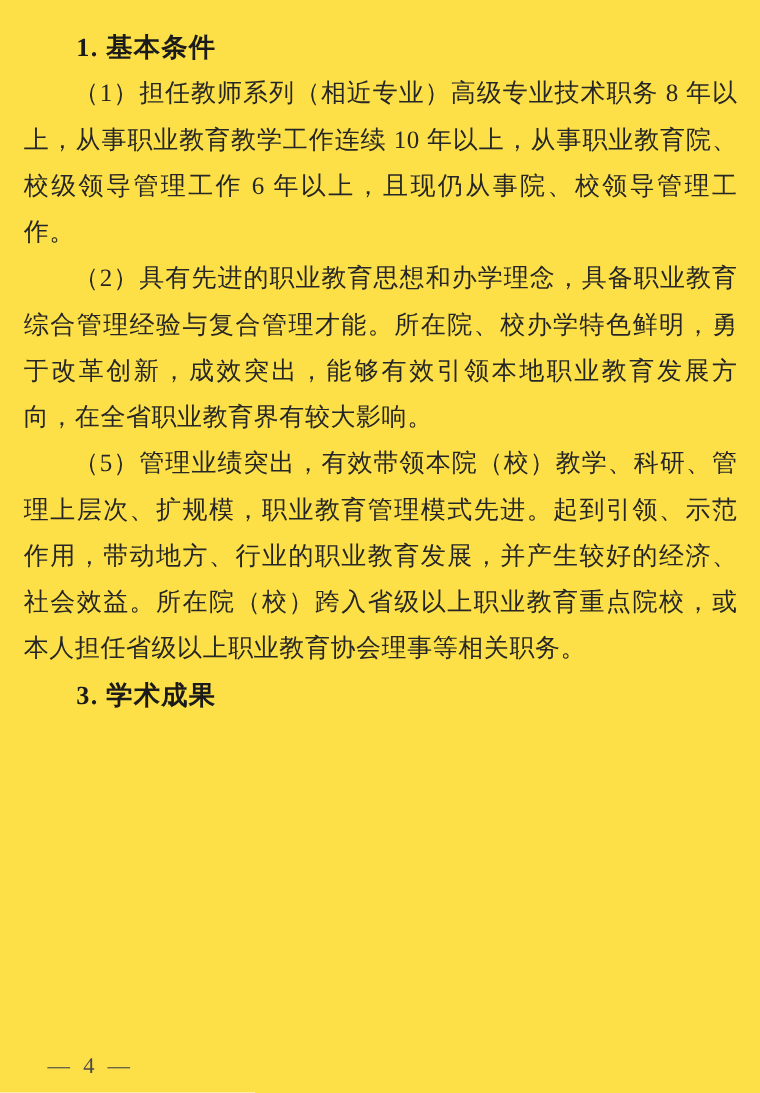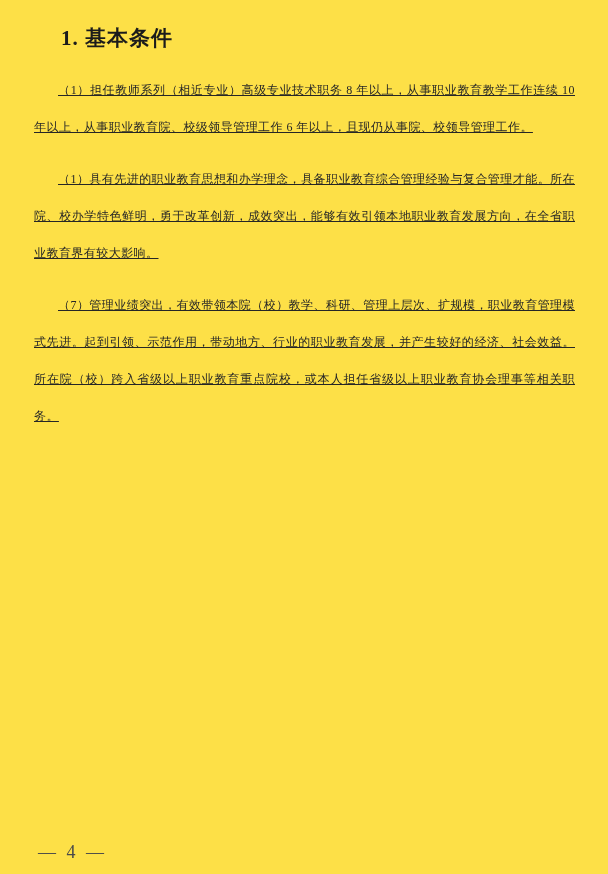--- a/index.html
+++ b/index.html
@@ -25,48 +25,48 @@
   .sec-heading {
     margin: 0;
     font-size: 21px;
     line-height: 37px;
     font-weight: 700;
     text-indent: 2em;
     letter-spacing: 1px;
     color: #1b1b1b;
   }
   .para {
-    margin: 15px;
-    font-size: 12px;
+    margin: 0;
+    font-size: 20px;
     line-height: 37px;
     letter-spacing: 0.45px;
     text-align: justify;
     text-justify: inter-character;
     text-indent: 2em;
     color: #262626;
-    text-decoration: underline;
   }
   .footer {
     position: absolute;
     left: 38px;
     bottom: 11px;
     font-size: 18px;
     letter-spacing: 3px;
     color: #4a4a4a;
   }
 </style>
 </head>
 <body>
 
 <div class="page">
   <div class="content">
 
     <h2 class="sec-heading">1. 基本条件</h2>
     <p class="para">（1）担任教师系列（相近专业）高级专业技术职务 8 年以上，从事职业教育教学工作连续 10 年以上，从事职业教育院、校级领导管理工作 6 年以上，且现仍从事院、校领导管理工作。</p>
-    <p class="para">（1）具有先进的职业教育思想和办学理念，具备职业教育综合管理经验与复合管理才能。所在院、校办学特色鲜明，勇于改革创新，成效突出，能够有效引领本地职业教育发展方向，在全省职业教育界有较大影响。</p>
+    <p class="para">（2）具有先进的职业教育思想和办学理念，具备职业教育综合管理经验与复合管理才能。所在院、校办学特色鲜明，勇于改革创新，成效突出，能够有效引领本地职业教育发展方向，在全省职业教育界有较大影响。</p>
 
-    <p class="para">（7）管理业绩突出，有效带领本院（校）教学、科研、管理上层次、扩规模，职业教育管理模式先进。起到引领、示范作用，带动地方、行业的职业教育发展，并产生较好的经济、社会效益。所在院（校）跨入省级以上职业教育重点院校，或本人担任省级以上职业教育协会理事等相关职务。</p>
+    <p class="para">（5）管理业绩突出，有效带领本院（校）教学、科研、管理上层次、扩规模，职业教育管理模式先进。起到引领、示范作用，带动地方、行业的职业教育发展，并产生较好的经济、社会效益。所在院（校）跨入省级以上职业教育重点院校，或本人担任省级以上职业教育协会理事等相关职务。</p>
 
+    <h2 class="sec-heading">3. 学术成果</h2>
 
   </div>
 
   <div class="footer">— 4 —</div>
 </div>
 
 </body></html>

